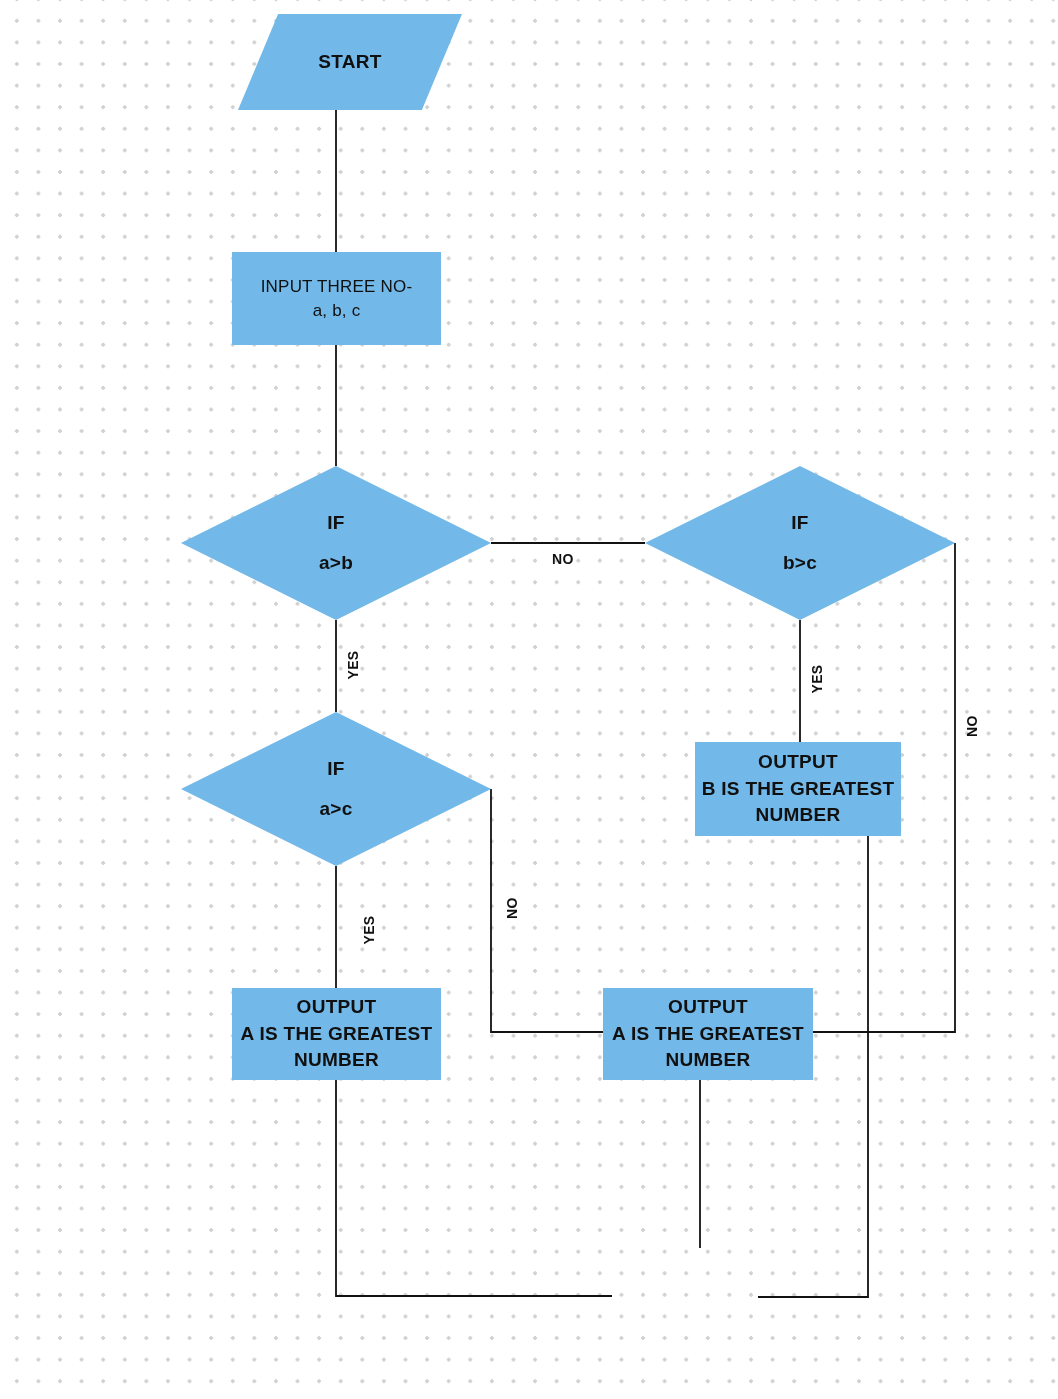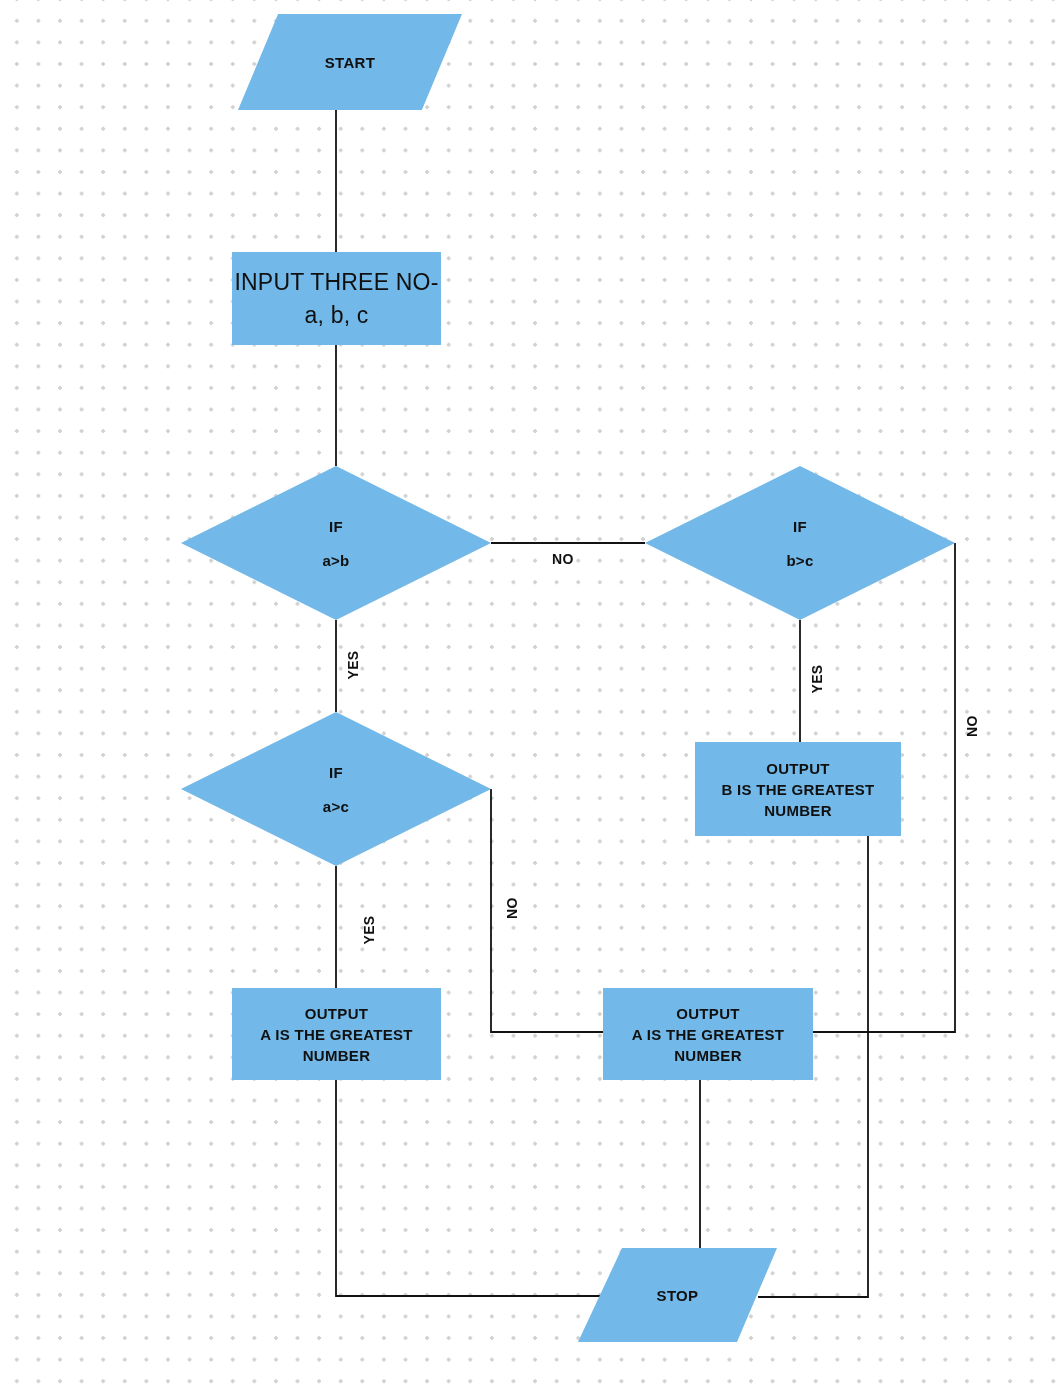--- a/index.html
+++ b/index.html
@@ -29,26 +29,26 @@
     stroke-width: 1.8;
   }
   .node {
     position: absolute;
     display: flex;
     flex-direction: column;
     align-items: center;
     justify-content: center;
     background: var(--shape, #72b8e8);
     text-align: center;
-    font-size: 15px;
+    font-size: 19px;
     font-weight: bold;
     line-height: 1.4;
     letter-spacing: 0.3px;
   }
-  .node.regular { font-weight: normal; font-size: 23px; letter-spacing: 0.2px; }
+  .node.regular { font-weight: normal; font-size: 17px; letter-spacing: 0.2px; }
   .diamond { clip-path: polygon(50% 0, 100% 50%, 50% 100%, 0 50%); gap: 13px; }
   .para-start { clip-path: polygon(17.9% 0, 100% 0, 82.1% 100%, 0 100%); }
   .para-stop  { clip-path: polygon(22.1% 0, 100% 0, 79.9% 100%, 0 100%); }
   .edge-label {
     position: absolute;
     font-size: 14px;
     font-weight: bold;
     letter-spacing: 0.4px;
     text-align: center;
   }
@@ -112,23 +112,20 @@
     <div>A IS THE GREATEST</div>
     <div>NUMBER</div>
   </div>
 
   <div class="node" style="left:603px; top:988px; width:210px; height:92px;">
     <div>OUTPUT</div>
     <div>A IS THE GREATEST</div>
     <div>NUMBER</div>
   </div>
 
-  <div class="node para-stop" style="left:578px; top:1248px; width:199px; height:94px;">
-    <div>STOP</div>
-  </div>
 
   <div class="edge-label" style="left:545px; top:551px; width:36px;">NO</div>
 
   <div class="edge-label vert" style="left:333px; top:657px;">YES</div>
 
   <div class="edge-label vert" style="left:797px; top:671px;">YES</div>
 
   <div class="edge-label vert" style="left:952px; top:718px;">NO</div>
 
   <div class="edge-label vert" style="left:349px; top:922px;">YES</div>

